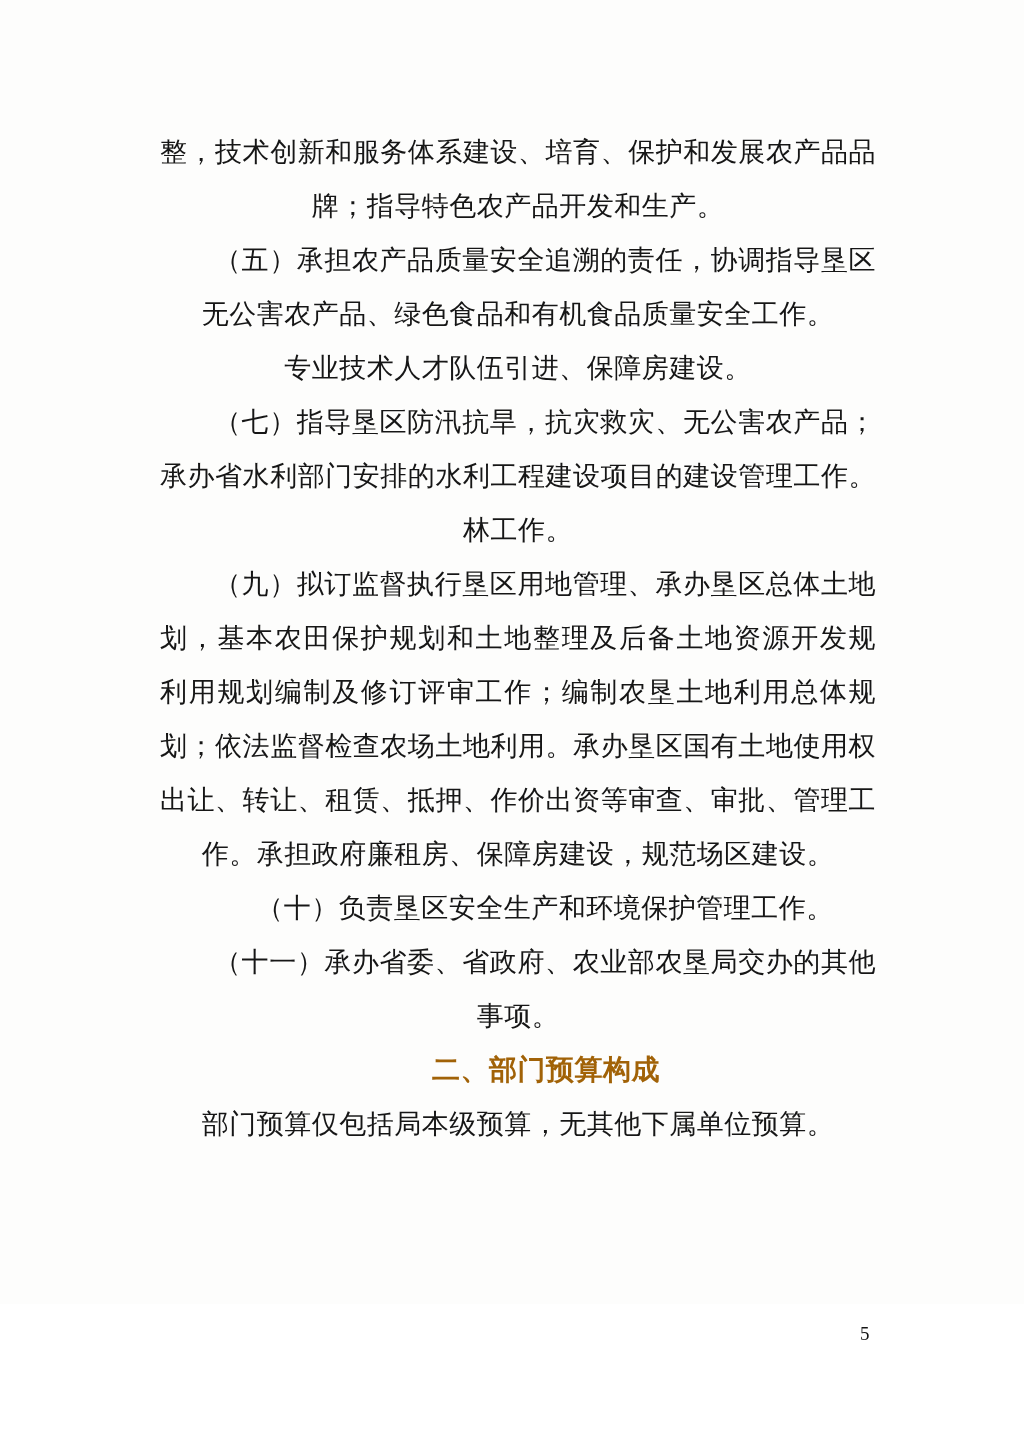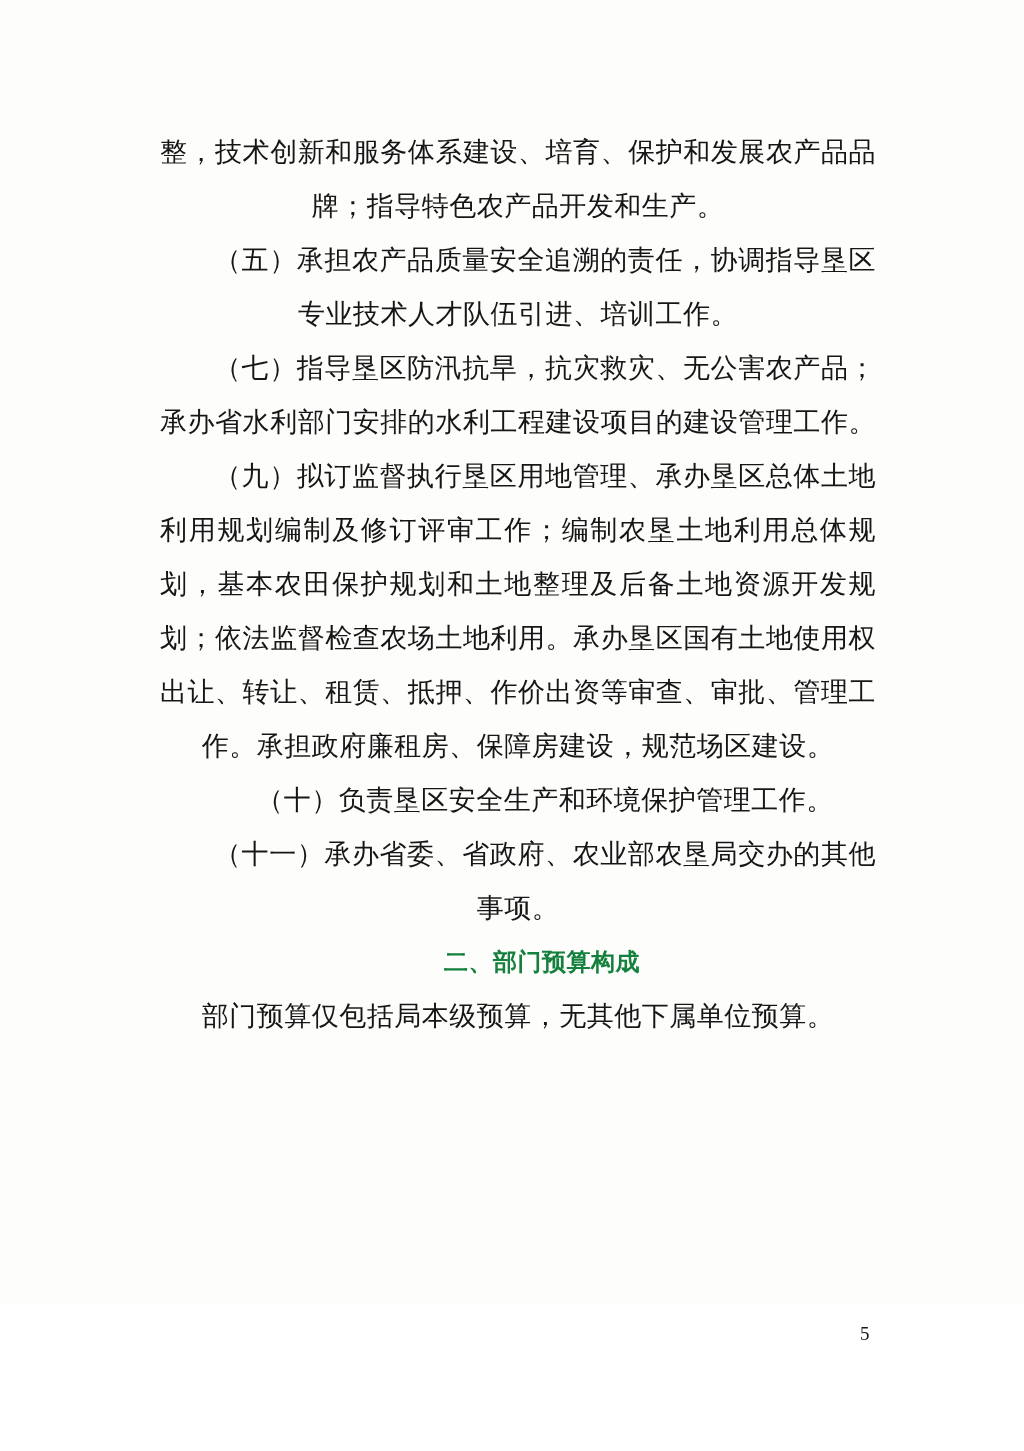--- a/index.html
+++ b/index.html
@@ -42,51 +42,53 @@
     text-align: justify;
     text-align-last: justify;
     text-justify: inter-character;
   }
   .line.indent {
     text-indent: 2em;
   }
   .line.heading {
     font-family: "Liberation Sans", sans-serif;
     font-weight: 700;
-    font-size: 24px;
+    font-size: 28px;
     line-height: 34px;
     padding-top: 10px;
     height: 44px;
-    color: #15803d;
+    color: #a16207;
   }
   .page-number {
     position: absolute;
     left: 860px;
     top: 1322px;
     font-size: 19px;
     line-height: 24px;
     color: #141414;
     font-family: "Liberation Serif", serif;
   }
 </style>
 </head>
 <body>
 
 <div class="page">
   <div class="text-block">
 
   <div class="line justify">整，技术创新和服务体系建设、培育、保护和发展农产品品</div>
       <div class="line">牌；指导特色农产品开发和生产。</div>
       <div class="line indent justify">（五）承担农产品质量安全追溯的责任，协调指导垦区</div>
-      <div class="line">专业技术人才队伍引进、培训工作。</div>
+      <div class="line">无公害农产品、绿色食品和有机食品质量安全工作。</div>
+      <div class="line">专业技术人才队伍引进、保障房建设。</div>
       <div class="line indent justify">（七）指导垦区防汛抗旱，抗灾救灾、无公害农产品；</div>
       <div class="line justify">承办省水利部门安排的水利工程建设项目的建设管理工作。</div>
+      <div class="line">林工作。</div>
       <div class="line indent justify">（九）拟订监督执行垦区用地管理、承办垦区总体土地</div>
+      <div class="line justify">划，基本农田保护规划和土地整理及后备土地资源开发规</div>
       <div class="line justify">利用规划编制及修订评审工作；编制农垦土地利用总体规</div>
-      <div class="line justify">划，基本农田保护规划和土地整理及后备土地资源开发规</div>
       <div class="line justify">划；依法监督检查农场土地利用。承办垦区国有土地使用权</div>
       <div class="line justify">出让、转让、租赁、抵押、作价出资等审查、审批、管理工</div>
       <div class="line">作。承担政府廉租房、保障房建设，规范场区建设。</div>
       <div class="line indent">（十）负责垦区安全生产和环境保护管理工作。</div>
       <div class="line indent justify">（十一）承办省委、省政府、农业部农垦局交办的其他</div>
       <div class="line">事项。</div>
       <div class="line indent heading">二、部门预算构成</div>
       <div class="line">部门预算仅包括局本级预算，无其他下属单位预算。</div>
     </div>
   <div class="page-number">5</div>

